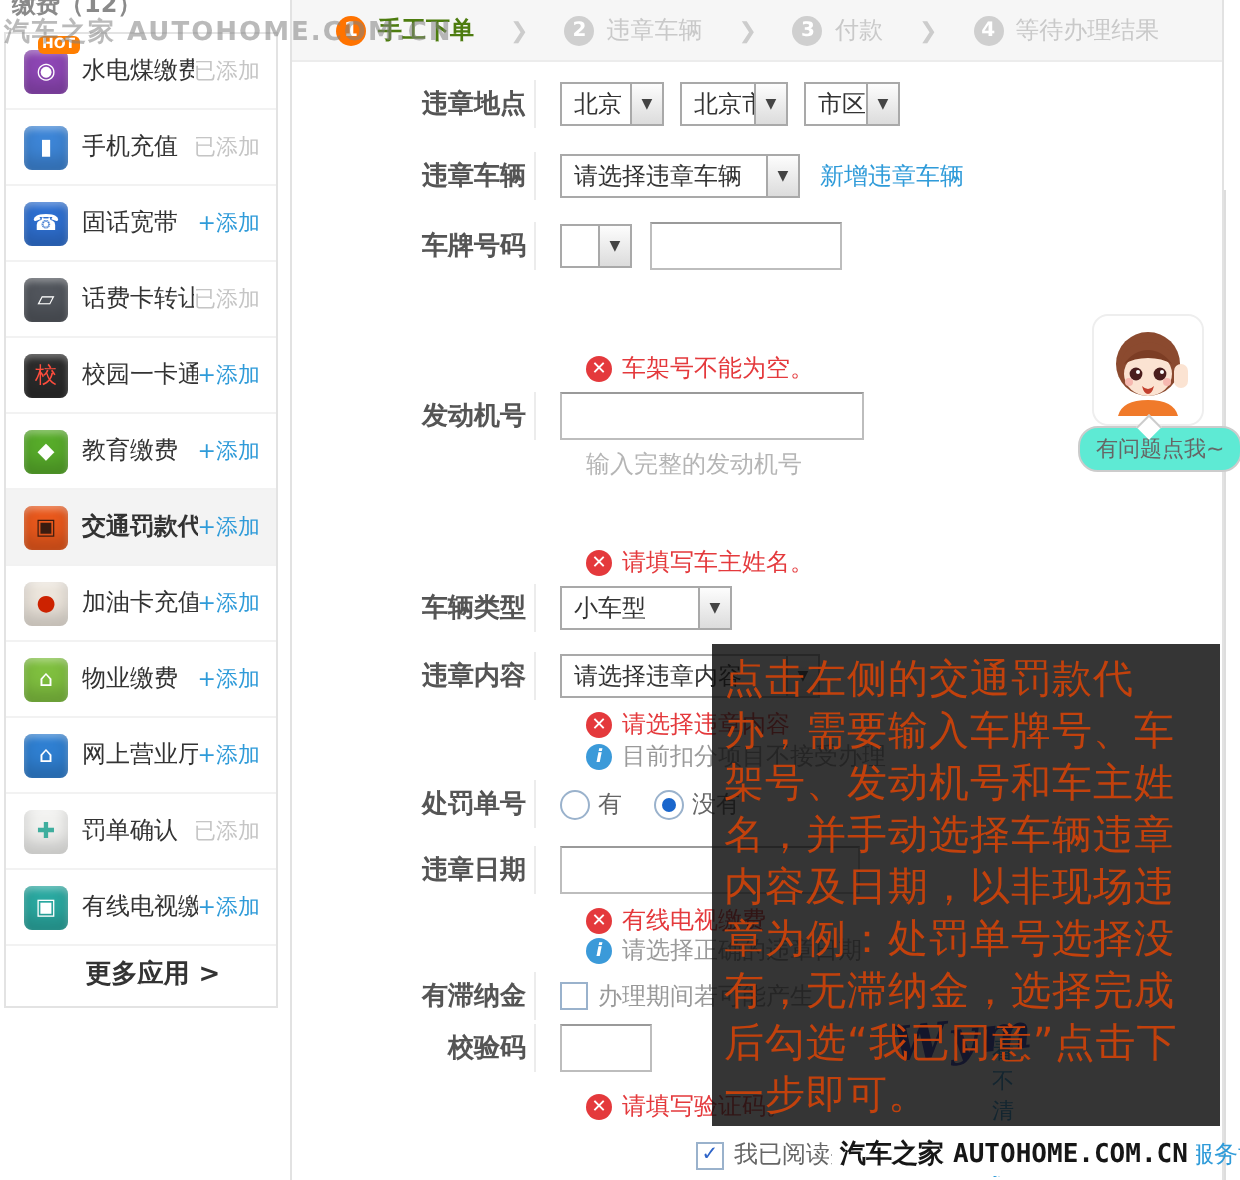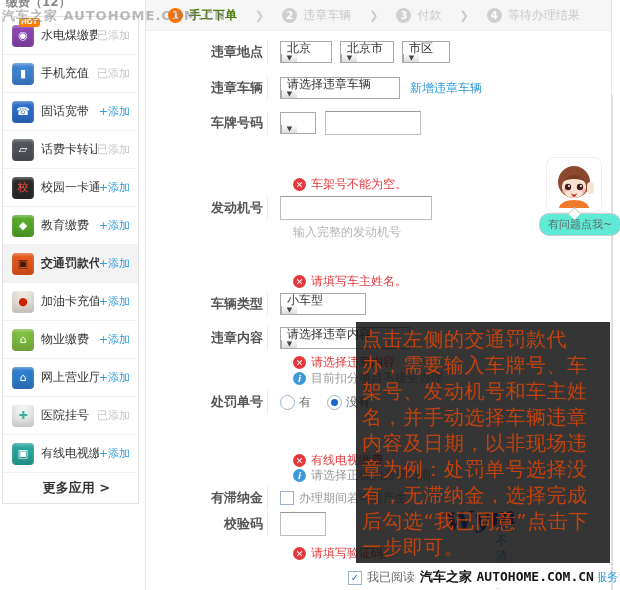--- a/index.html
+++ b/index.html
@@ -63,21 +63,21 @@
   .note.info{color:#9a9a9a;}
   .ic-err{display:inline-flex;width:13px;height:13px;border-radius:50%;background:#e4393c;
           color:#fff;font-size:9px;font-weight:bold;align-items:center;justify-content:center;
           margin-right:5px;}
   .ic-info{display:inline-flex;width:13px;height:13px;border-radius:50%;background:#3b9ad9;
            color:#fff;font-size:9px;font-weight:bold;align-items:center;justify-content:center;
            margin-right:5px;font-style:italic;}
 
   
   .sel{display:inline-flex;align-items:stretch;border:1px solid #a9a9a9;background:#fff;
-       height:20px;cursor:pointer;flex-direction:column;}
+       height:20px;cursor:pointer;}
   .sel .sel-txt{padding:0 6px;font-size:12px;color:#333;display:flex;align-items:center;
                 white-space:nowrap;overflow:hidden;flex:1;}
   .sel .sel-btn{width:15px;background:linear-gradient(#fdfdfd,#dcdcdc);border-left:1px solid #a9a9a9;
                 display:flex;align-items:center;justify-content:center;font-size:7px;color:#444;}
   .txt-input{border:1px solid #bdbdbd;border-top-color:#9a9a9a;background:#fff;height:24px;
              box-sizing:border-box;font-size:13px;padding:0 4px;color:#333;}
   .radio{width:13px;height:13px;border-radius:50%;border:1px solid #9ab2cc;background:#fff;
          display:inline-flex;align-items:center;justify-content:center;margin-right:4px;}
   .radio .dot{width:7px;height:7px;border-radius:50%;background:#1a66cc;display:none;}
   .radio.checked .dot{display:block;}
@@ -177,21 +177,21 @@
   </div>
 
   <div class="side-item">
     <span class="side-icon" style="background: rgb(47, 127, 209); color: rgb(255, 255, 255);">⌂</span>
     <span class="side-label">网上营业厅</span>
     <span class="side-action add">+添加</span>
   </div>
 
   <div class="side-item">
     <span class="side-icon" style="background: rgb(241, 241, 239); color: rgb(63, 174, 158);">✚</span>
-    <span class="side-label">医院挂号</span>
+    <span class="side-label">罚单确认</span>
     <span class="side-action added">已添加</span>
   </div>
 
   <div class="side-item">
     <span class="side-icon" style="background: rgb(42, 168, 160); color: rgb(255, 255, 255);">▣</span>
     <span class="side-label">有线电视缴费</span>
     <span class="side-action add">+添加</span>
   </div>
 </div>
   <div id="side-more">更多应用 &gt;</div>
@@ -318,20 +318,26 @@
       </span>
       <span class="rlabel">
         <span class="radio checked">
             <span class="dot"></span>
           </span>
         <span>没有</span>
       </span>
     </span>
   </div>
 
+  <div class="row" style="top:423px;left:47px">
+    <span class="lbl">违章日期</span>
+    <span class="fld">
+        <input class="txt-input" style="width: 150px;">
+      </span>
+  </div>
   <div class="note err" style="top:452px">
     <span class="ic-err">✕</span>
       <span>有线电视缴费</span>
   </div>
   <div class="note info" style="top:467px">
     <span class="ic-info">i</span>
       <span>请选择正确的违章日期</span>
   </div>
 
   <div class="row" style="top:486px;left:47px">

